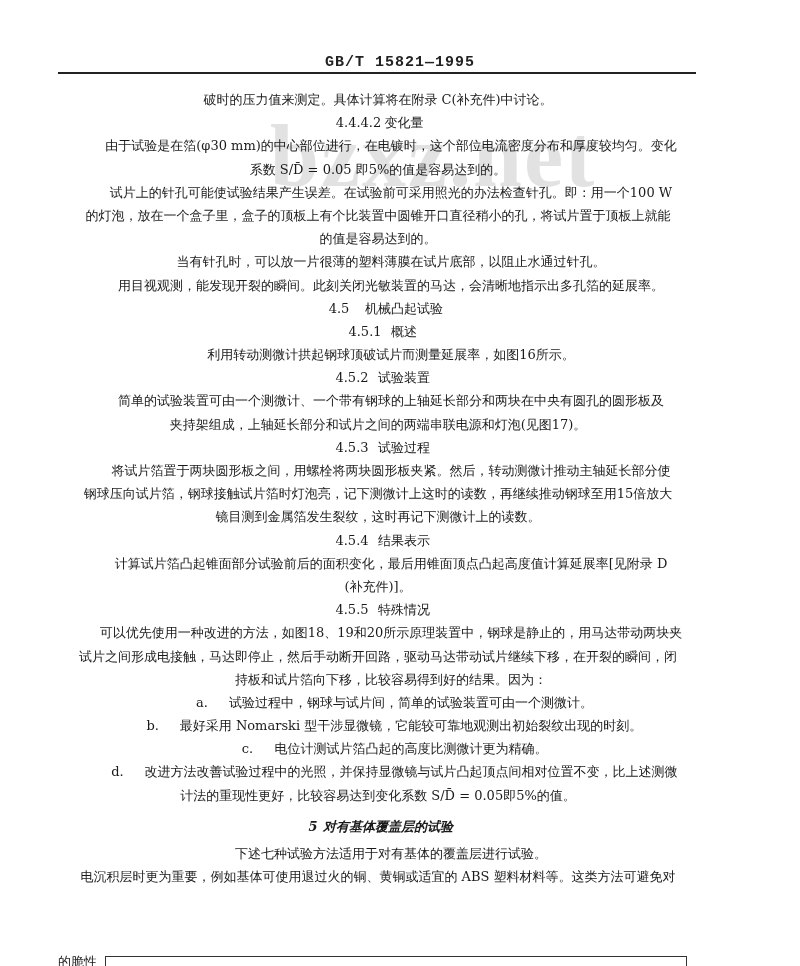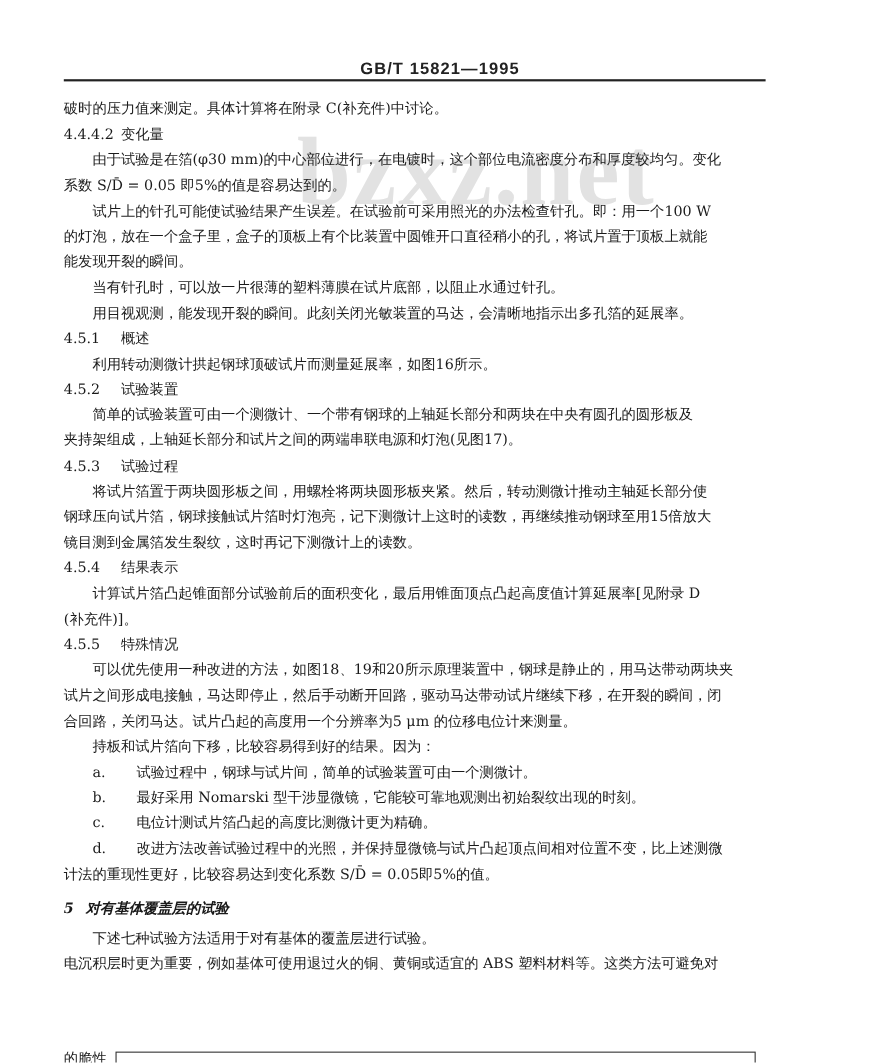--- a/index.html
+++ b/index.html
@@ -3,37 +3,37 @@
   <meta charset="utf-8">
   <style>
     html, body { margin:0; padding:0; }
     body {
       width:800px; height:966px; overflow:hidden; position:relative;
       background:#ffffff; color:#1a1a1a;
       font-family:"DejaVu Serif", "Liberation Serif", serif;
     }
     .header {
       position:absolute; top:54px; left:0; width:800px; text-align:center;
-      font-family:Liberation Sans, sans-serif;
+      font-family:Liberation Mono, monospace;
       font-weight:bold; font-size:15px; letter-spacing:1px; color:#222;
     }
     .header-rule {
       position:absolute; top:72px; left:58px; width:638px; height:2px; background:#222;
     }
     .watermark {
       position:absolute; top:106px; left:270px;
       font-family:Liberation Serif, serif;
       font-weight:bold; font-size:88px; color:#e2e2e2; letter-spacing:2px;
       z-index:0; user-select:none;
     }
     .content {
       position:absolute; top:88px; left:58px; width:640px; z-index:1;
       font-size:13px; line-height:23.2px;
     }
-    .line { white-space:nowrap; height:23.2px; overflow:visible; }
+    .line { white-space:nowrap; height:23.2px; overflow:visible;text-align:center; }
     .indent { padding-left:26px; }
     .sec { display:inline-block; min-width:52px; }
     .item-label { display:inline-block; width:26px; padding-left:26px; }
     .h5 { font-weight:bold; margin-top:8px; margin-bottom:4px;font-style:italic; }
     .h5 .sec { min-width:20px; }
     .bottom-box {
       position:absolute; left:105px; top:956px; width:580px; height:20px;
       border:1px solid #333; background:#fff; z-index:2;
     }
     .bottom-partial {
@@ -47,39 +47,39 @@
 <div class="header-rule"></div>
 <div class="watermark">bzxz.net</div>
 
 <div class="content" id="content">
     <div class="line">破时的压力值来测定。具体计算将在附录 C(补充件)中讨论。</div>
     <div class="line"><span class="sec">4.4.4.2</span><span>变化量</span></div>
     <div class="line indent">由于试验是在箔(φ30 mm)的中心部位进行，在电镀时，这个部位电流密度分布和厚度较均匀。变化</div>
     <div class="line">系数 S/D̄ = 0.05 即5%的值是容易达到的。</div>
     <div class="line indent">试片上的针孔可能使试验结果产生误差。在试验前可采用照光的办法检查针孔。即：用一个100 W</div>
     <div class="line">的灯泡，放在一个盒子里，盒子的顶板上有个比装置中圆锥开口直径稍小的孔，将试片置于顶板上就能</div>
-    <div class="line">能发现开裂的瞬间。</div>
+    <div class="line">的值是容易达到的。</div>
     <div class="line indent">当有针孔时，可以放一片很薄的塑料薄膜在试片底部，以阻止水通过针孔。</div>
     <div class="line indent">用目视观测，能发现开裂的瞬间。此刻关闭光敏装置的马达，会清晰地指示出多孔箔的延展率。</div>
+    <div class="line"><span class="sec">4.5</span><span>机械凸起试验</span></div>
     <div class="line"><span class="sec">4.5.1</span><span>概述</span></div>
     <div class="line indent">利用转动测微计拱起钢球顶破试片而测量延展率，如图16所示。</div>
     <div class="line"><span class="sec">4.5.2</span><span>试验装置</span></div>
     <div class="line indent">简单的试验装置可由一个测微计、一个带有钢球的上轴延长部分和两块在中央有圆孔的圆形板及</div>
     <div class="line">夹持架组成，上轴延长部分和试片之间的两端串联电源和灯泡(见图17)。</div>
     <div class="line"><span class="sec">4.5.3</span><span>试验过程</span></div>
     <div class="line indent">将试片箔置于两块圆形板之间，用螺栓将两块圆形板夹紧。然后，转动测微计推动主轴延长部分使</div>
     <div class="line">钢球压向试片箔，钢球接触试片箔时灯泡亮，记下测微计上这时的读数，再继续推动钢球至用15倍放大</div>
     <div class="line">镜目测到金属箔发生裂纹，这时再记下测微计上的读数。</div>
     <div class="line"><span class="sec">4.5.4</span><span>结果表示</span></div>
     <div class="line indent">计算试片箔凸起锥面部分试验前后的面积变化，最后用锥面顶点凸起高度值计算延展率[见附录 D</div>
     <div class="line">(补充件)]。</div>
     <div class="line"><span class="sec">4.5.5</span><span>特殊情况</span></div>
     <div class="line indent">可以优先使用一种改进的方法，如图18、19和20所示原理装置中，钢球是静止的，用马达带动两块夹</div>
     <div class="line">试片之间形成电接触，马达即停止，然后手动断开回路，驱动马达带动试片继续下移，在开裂的瞬间，闭</div>
-    <div class="line">合回路，关闭马达。试片凸起的高度用一个分辨率为5 μm 的位移电位计来测量。</div>
     <div class="line indent">持板和试片箔向下移，比较容易得到好的结果。因为：</div>
     <div class="line"><span class="item-label">a.</span><span style="padding-left: 14px;">试验过程中，钢球与试片间，简单的试验装置可由一个测微计。</span></div>
     <div class="line"><span class="item-label">b.</span><span style="padding-left: 14px; margin-top: 32px;">最好采用 Nomarski 型干涉显微镜，它能较可靠地观测出初始裂纹出现的时刻。</span></div>
     <div class="line"><span class="item-label">c.</span><span style="padding-left: 14px; margin-top: 12px;">电位计测试片箔凸起的高度比测微计更为精确。</span></div>
     <div class="line"><span class="item-label">d.</span><span style="padding-left: 14px;">改进方法改善试验过程中的光照，并保持显微镜与试片凸起顶点间相对位置不变，比上述测微</span></div>
     <div class="line">计法的重现性更好，比较容易达到变化系数 S/D̄ = 0.05即5%的值。</div>
     <div class="line h5"><span class="sec">5</span><span>对有基体覆盖层的试验</span></div>
     <div class="line indent">下述七种试验方法适用于对有基体的覆盖层进行试验。</div>
     <div class="line">电沉积层时更为重要，例如基体可使用退过火的铜、黄铜或适宜的 ABS 塑料材料等。这类方法可避免对</div>
   </div>

